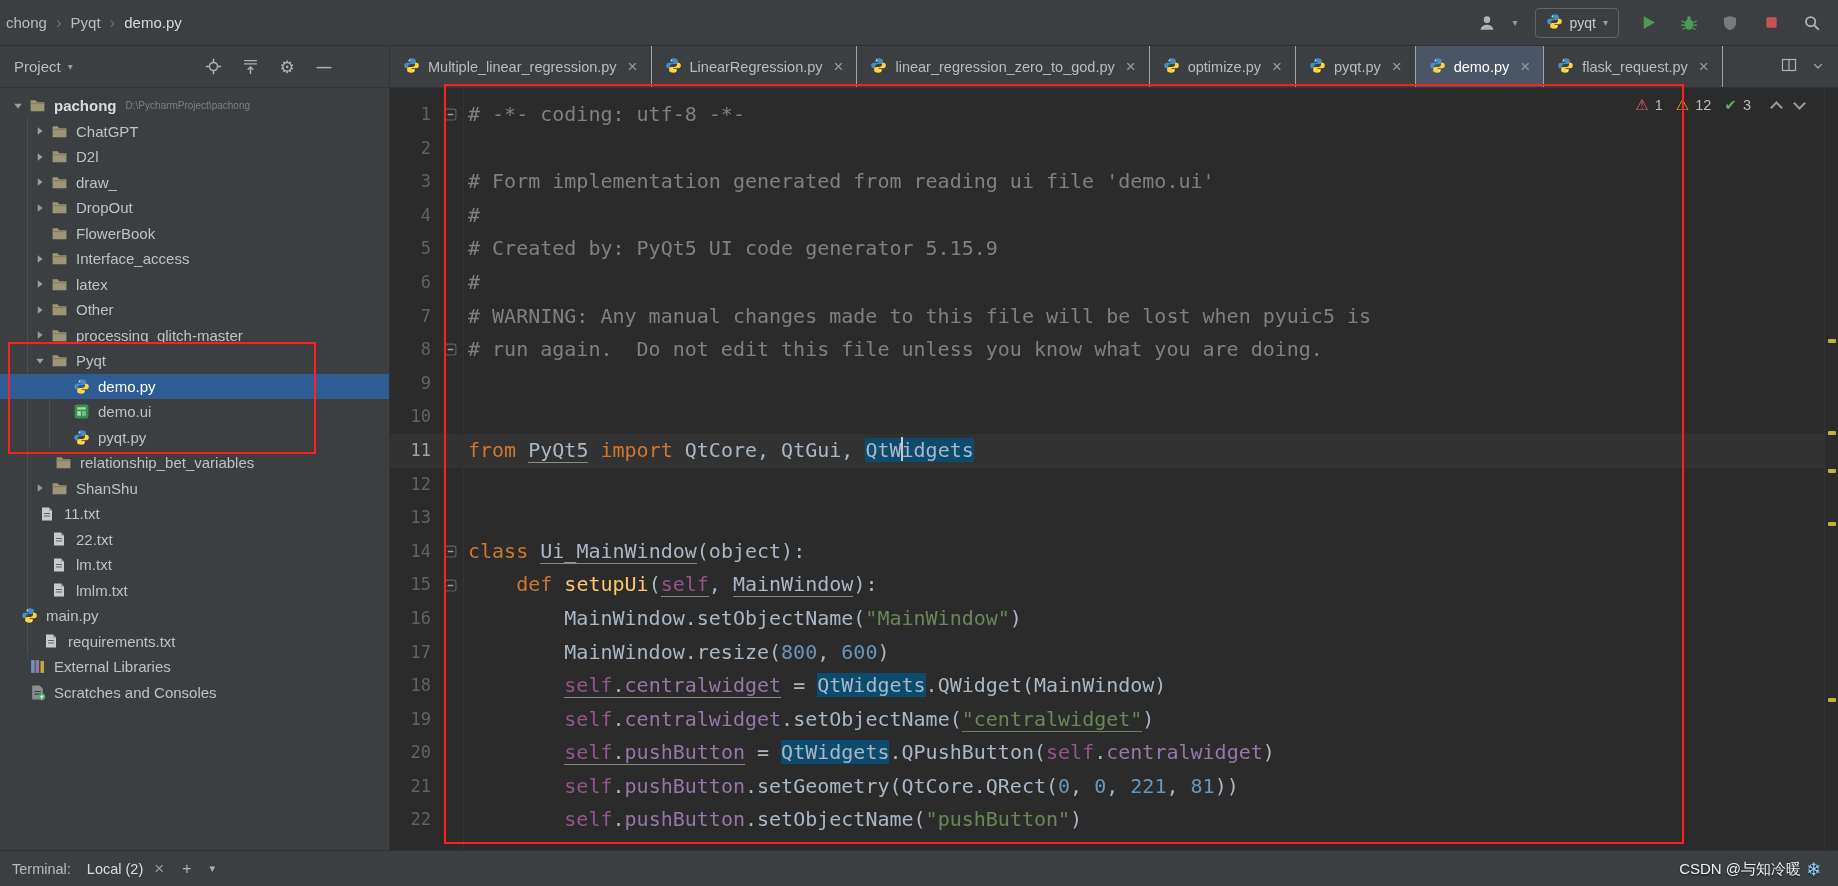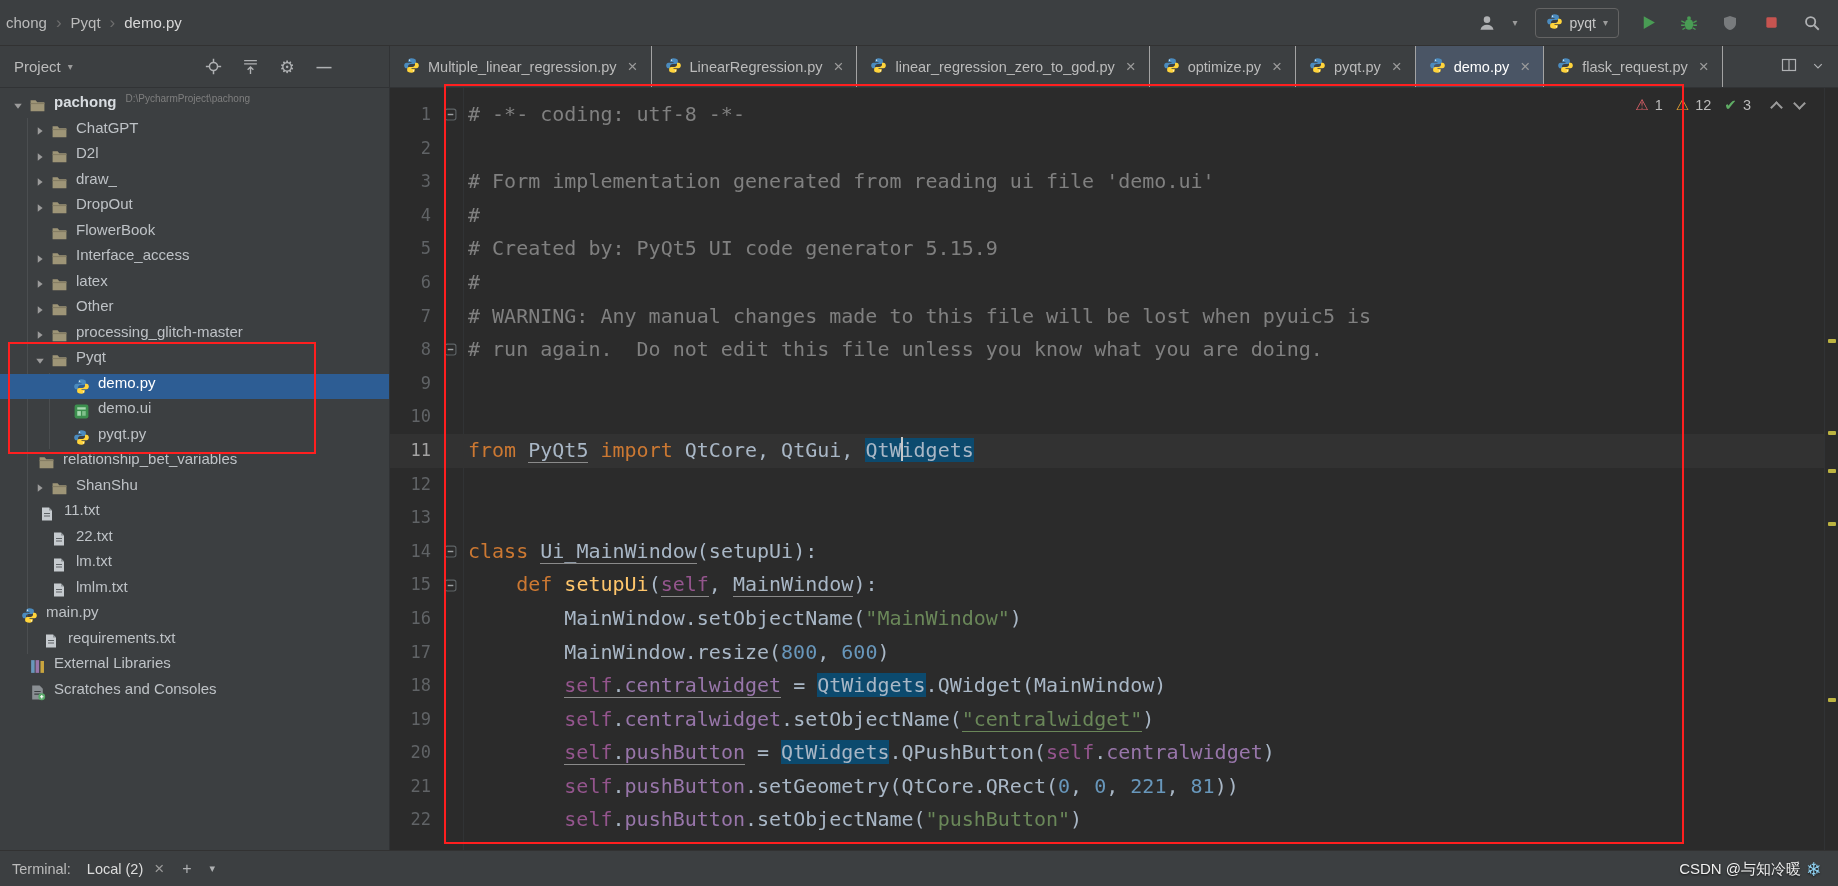--- a/index.html
+++ b/index.html
@@ -34,21 +34,21 @@
   .tab{display:flex;align-items:center;gap:8px;padding:0 13px;font-size:14.5px;color:#BBBBBB;
        border-right:1px solid #a3a3a3;cursor:pointer;white-space:nowrap}
   .tab.active{background:#4A5565;color:#FFFFFF}
   .tclose{color:#9B9B9B;font-size:17px;line-height:1;margin-left:3px}
   .tabs-end{margin-left:auto;display:flex;align-items:center;gap:15px;padding:0 14px}
   .tabs-end>span{cursor:pointer}
 
   
   .tree{position:absolute;left:0;top:88px;width:390px;bottom:36px;background:#3C3F41;
         border-right:1px solid #313335;padding-top:5px;overflow:hidden;z-index:2}
-  .trow{display:flex;height:25.5px;font-size:15px;color:#BEC2C6;white-space:nowrap;cursor:pointer;position:relative;z-index:2}
+  .trow{display:flex;align-items:center;height:25.5px;font-size:15px;color:#BEC2C6;white-space:nowrap;cursor:pointer;position:relative;z-index:2}
   .trow.selected{background:#2D5D94;color:#FFFFFF}
   .arrow{width:19px;flex:none;display:inline-flex;justify-content:center;align-items:center}
   .ic{width:20px;flex:none;display:inline-flex;align-items:center;justify-content:center;margin-right:7px}
   .tl.bold{font-weight:bold;color:#D8DCE0}
   .tpath{color:#7F7F7F;margin-left:9px;font-size:10px}
   .iguide{position:absolute;width:1px;background:#4B4E50;z-index:1}
 
   
   .editor{position:absolute;left:390px;top:88px;right:14px;bottom:36px;background:#2B2B2B;
           padding-top:10px;font-family:"DejaVu Sans Mono",monospace;overflow:hidden;z-index:1}
@@ -447,21 +447,21 @@
       <span class="ic">
         <svg width="17" height="17" viewBox="0 0 16 16">
           <path d="M7.9 1.2c-1.9 0-2.9.9-2.9 2.1v1.5h3v.6H3.3C2 5.4 1.1 6.5 1.1 8s.9 2.7 2.2 2.7h1.4V8.9c0-1.3 1.1-2.3 2.4-2.3h3.1c1.1 0 1.9-.9 1.9-1.9V3.3c0-1.2-1.5-2.1-4.2-2.1z" fill="#4B8BBE"></path>
           <path d="M8.1 14.8c1.9 0 2.9-.9 2.9-2.1v-1.5H8v-.6h4.7c1.3 0 2.2-1.1 2.2-2.6s-.9-2.7-2.2-2.7h-1.4v1.8c0 1.3-1.1 2.3-2.4 2.3H5.8c-1.1 0-1.9.9-1.9 1.9v1.4c0 1.2 1.5 2.1 4.2 2.1z" fill="#FFD43B"></path>
           <circle cx="6.2" cy="3" r=".6" fill="#fff"></circle>
           <circle cx="9.8" cy="13" r=".6" fill="#fff"></circle>
         </svg>
       </span>
       <span class="tl">pyqt.py</span>
     </div>
-    <div class="trow" style="padding-left: 17px;">
+    <div class="trow" style="padding-left: 34px;">
       <span class="arrow"></span>
       <span class="ic">
         <svg width="17" height="17" viewBox="0 0 16 16">
           <path d="M1.5 3h4.7l1.6 2h6.7v8.5H1.5z" fill="#9E9577"></path>
           <path d="M1.5 5.6h13v1.1h-13z" fill="#857D64"></path>
         </svg>
       </span>
       <span class="tl">relationship_bet_variables</span>
     </div>
     <div class="trow" style="padding-left: 30px;">
@@ -588,21 +588,21 @@
             <path d="M3.4 6h5.2" stroke="#9DA0A2" stroke-width="1.3"></path>
           </svg></span><span class="code"><span class="tok t-c"># run again.  Do not edit this file unless you know what you are doing.</span></span></div>
       <div class="line"><span class="ln">9</span><span class="foldc"></span><span class="code"></span></div>
       <div class="line"><span class="ln">10</span><span class="foldc"></span><span class="code"></span></div>
       <div class="line caret-row"><span class="ln">11</span><span class="foldc"></span><span class="code"><span class="tok t-k">from</span><span class="tok t-d"> </span><span class="tok t-d u">PyQt5</span><span class="tok t-d"> </span><span class="tok t-k">import</span><span class="tok t-d"> QtCore, QtGui, </span><span class="tok t-d occ">QtW</span><span class="caret"></span><span class="tok t-d occ">idgets</span></span></div>
       <div class="line"><span class="ln">12</span><span class="foldc"></span><span class="code"></span></div>
       <div class="line"><span class="ln">13</span><span class="foldc"></span><span class="code"></span></div>
       <div class="line"><span class="ln">14</span><span class="foldc"><svg width="13" height="13" viewBox="0 0 12 12">
             <rect x="1" y="1" width="10" height="10" rx="2" fill="none" stroke="#5F6467"></rect>
             <path d="M3.4 6h5.2" stroke="#9DA0A2" stroke-width="1.3"></path>
-          </svg></span><span class="code"><span class="tok t-k">class</span><span class="tok t-d"> </span><span class="tok t-d u">Ui_MainWindow</span><span class="tok t-d">(setupUi):</span></span></div>
+          </svg></span><span class="code"><span class="tok t-k">class</span><span class="tok t-d"> </span><span class="tok t-d u">Ui_MainWindow</span><span class="tok t-d">(object):</span></span></div>
       <div class="line"><span class="ln">15</span><span class="foldc"><svg width="13" height="13" viewBox="0 0 12 12">
             <rect x="1" y="1" width="10" height="10" rx="2" fill="none" stroke="#5F6467"></rect>
             <path d="M3.4 6h5.2" stroke="#9DA0A2" stroke-width="1.3"></path>
           </svg></span><span class="code"><span class="tok t-d">    </span><span class="tok t-k">def</span><span class="tok t-d"> </span><span class="tok t-f">setupUi</span><span class="tok t-d">(</span><span class="tok t-self u">self</span><span class="tok t-d">, </span><span class="tok t-d u">MainWindow</span><span class="tok t-d">):</span></span></div>
       <div class="line"><span class="ln">16</span><span class="foldc"></span><span class="code"><span class="tok t-d">        MainWindow.setObjectName(</span><span class="tok t-s">"MainWindow"</span><span class="tok t-d">)</span></span></div>
       <div class="line"><span class="ln">17</span><span class="foldc"></span><span class="code"><span class="tok t-d">        MainWindow.resize(</span><span class="tok t-n">800</span><span class="tok t-d">, </span><span class="tok t-n">600</span><span class="tok t-d">)</span></span></div>
       <div class="line"><span class="ln">18</span><span class="foldc"></span><span class="code"><span class="tok t-d">        </span><span class="tok t-self u">self</span><span class="tok t-d u">.</span><span class="tok t-at u">centralwidget</span><span class="tok t-d"> = </span><span class="tok t-d occ">QtWidgets</span><span class="tok t-d">.QWidget(MainWindow)</span></span></div>
       <div class="line"><span class="ln">19</span><span class="foldc"></span><span class="code"><span class="tok t-d">        </span><span class="tok t-self">self</span><span class="tok t-d">.</span><span class="tok t-at">centralwidget</span><span class="tok t-d">.setObjectName(</span><span class="tok t-s u">"centralwidget"</span><span class="tok t-d">)</span></span></div>
       <div class="line"><span class="ln">20</span><span class="foldc"></span><span class="code"><span class="tok t-d">        </span><span class="tok t-self u">self</span><span class="tok t-d u">.</span><span class="tok t-at u">pushButton</span><span class="tok t-d"> = </span><span class="tok t-d occ">QtWidgets</span><span class="tok t-d">.QPushButton(</span><span class="tok t-self">self</span><span class="tok t-d">.</span><span class="tok t-at">centralwidget</span><span class="tok t-d">)</span></span></div>
       <div class="line"><span class="ln">21</span><span class="foldc"></span><span class="code"><span class="tok t-d">        </span><span class="tok t-self">self</span><span class="tok t-d">.</span><span class="tok t-at">pushButton</span><span class="tok t-d">.setGeometry(QtCore.QRect(</span><span class="tok t-n">0</span><span class="tok t-d">, </span><span class="tok t-n">0</span><span class="tok t-d">, </span><span class="tok t-n">221</span><span class="tok t-d">, </span><span class="tok t-n">81</span><span class="tok t-d">))</span></span></div>

